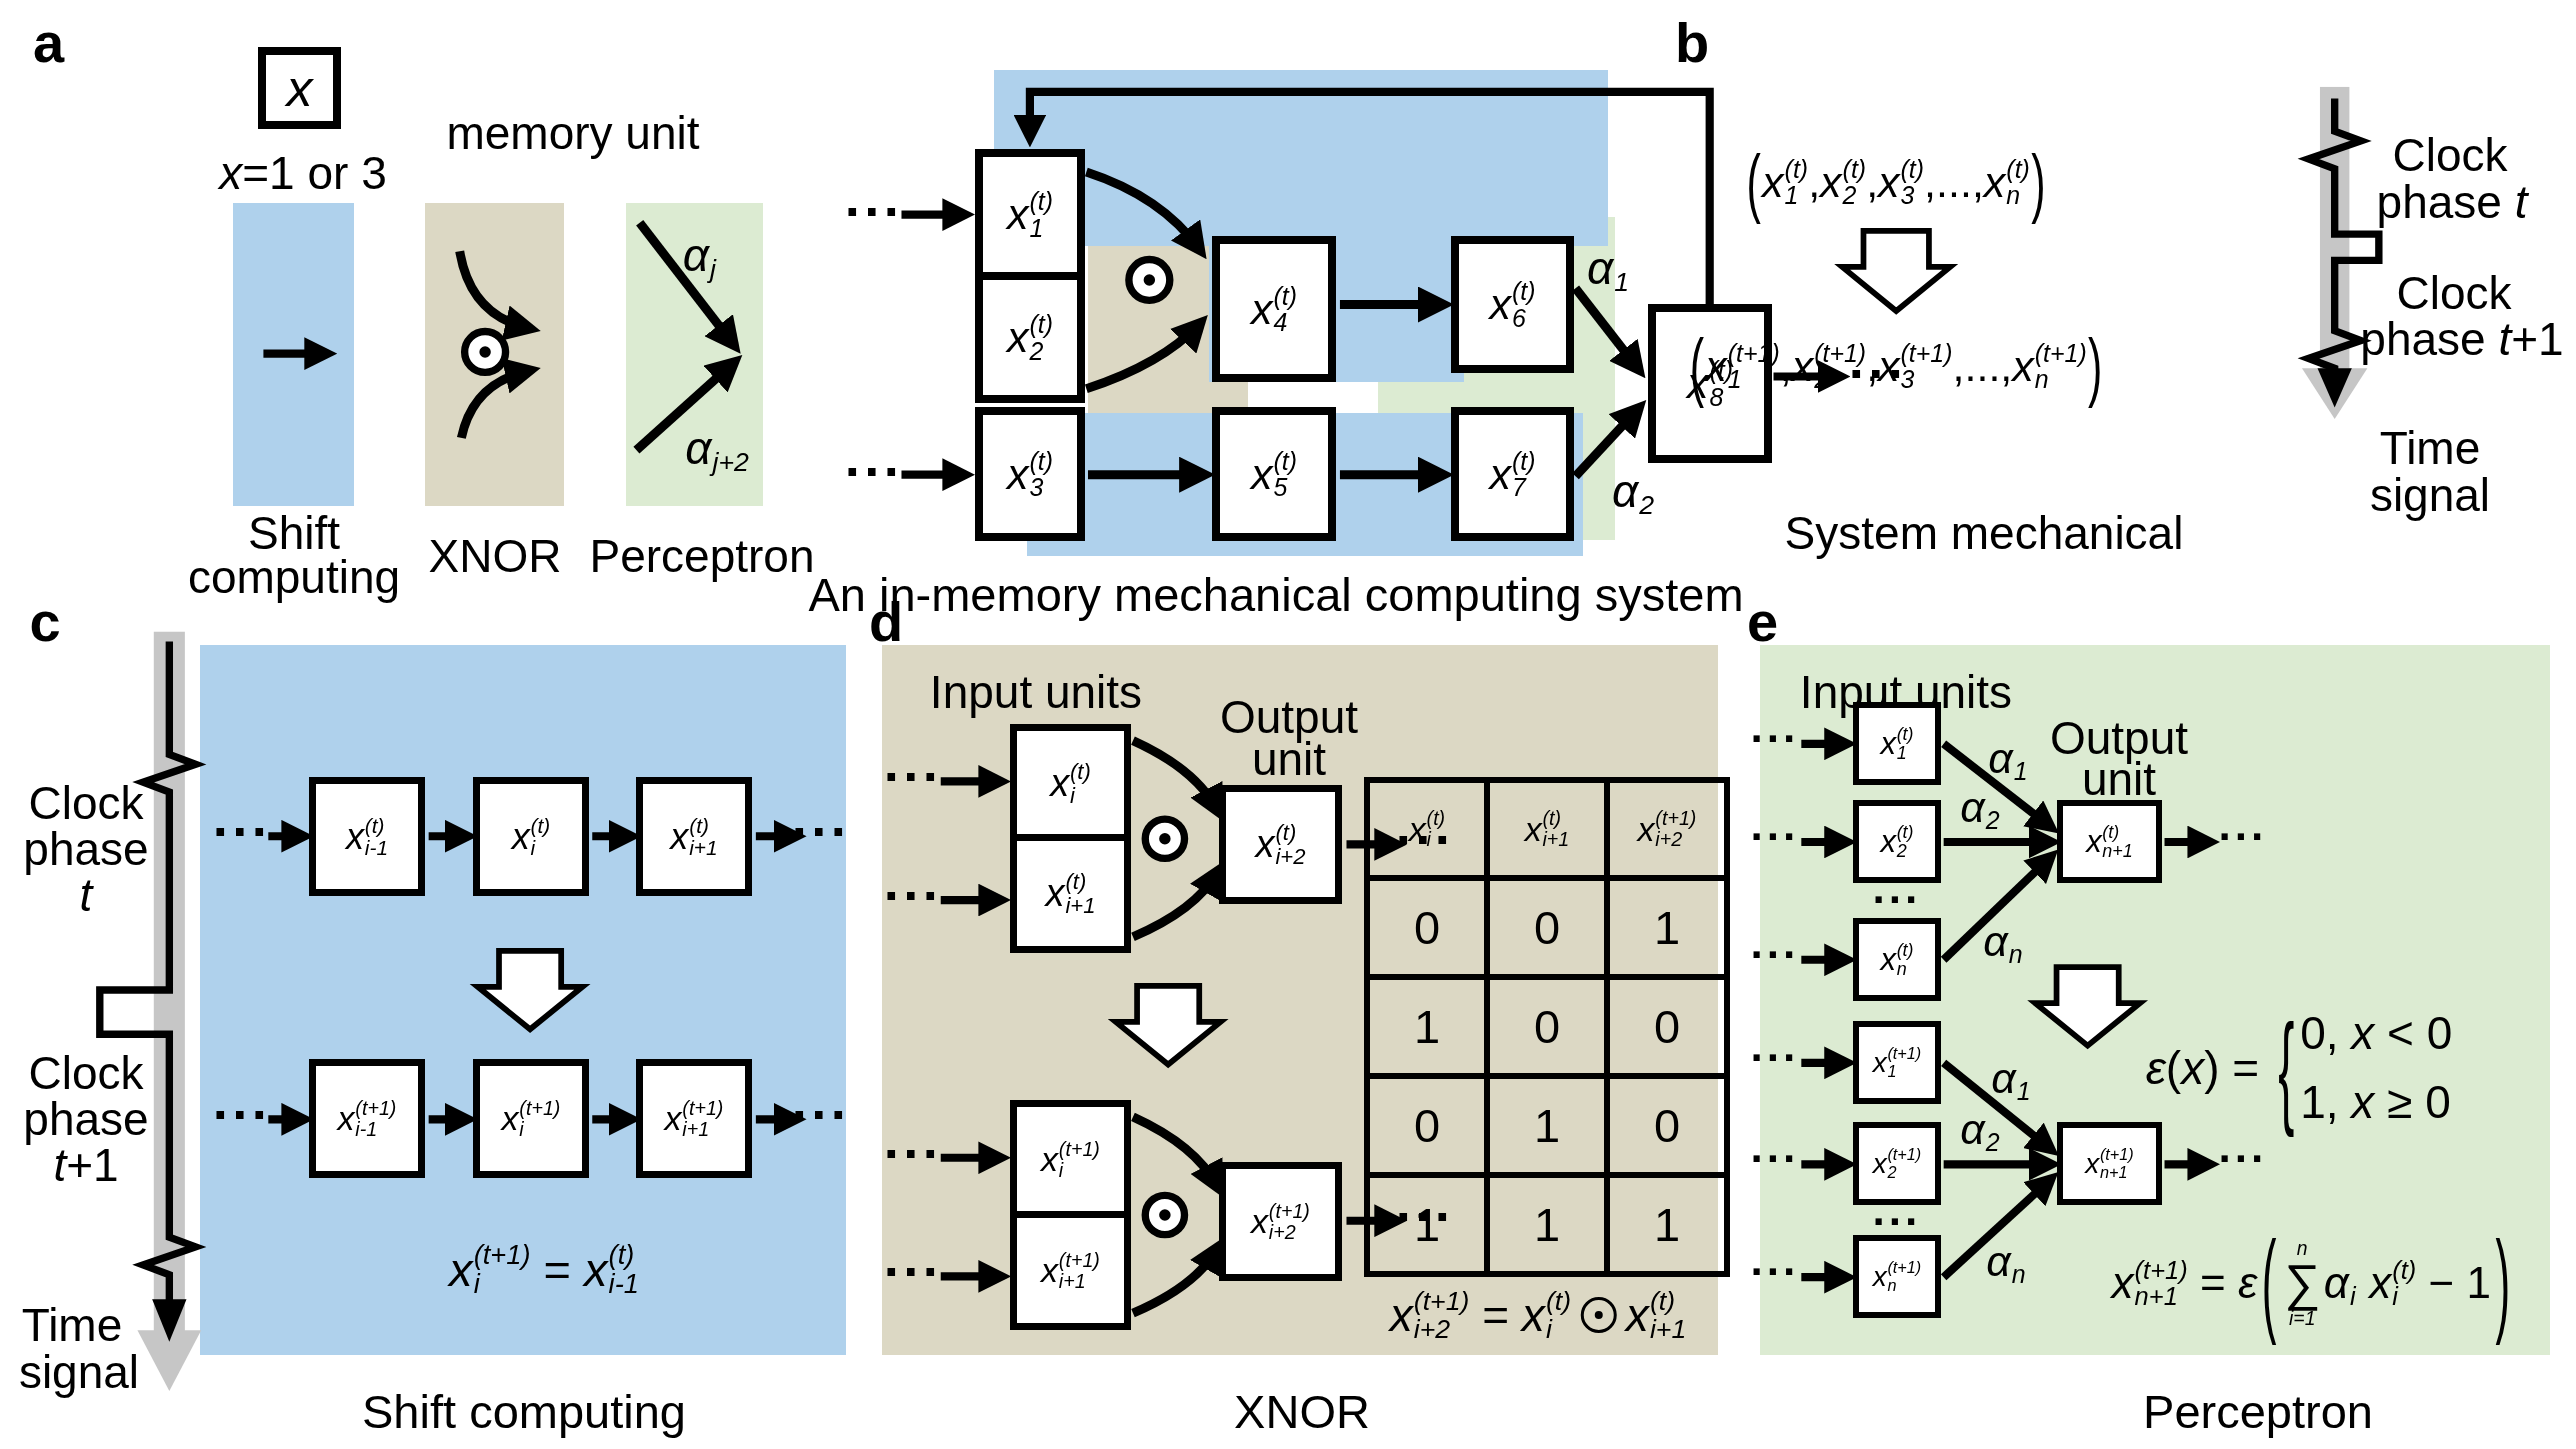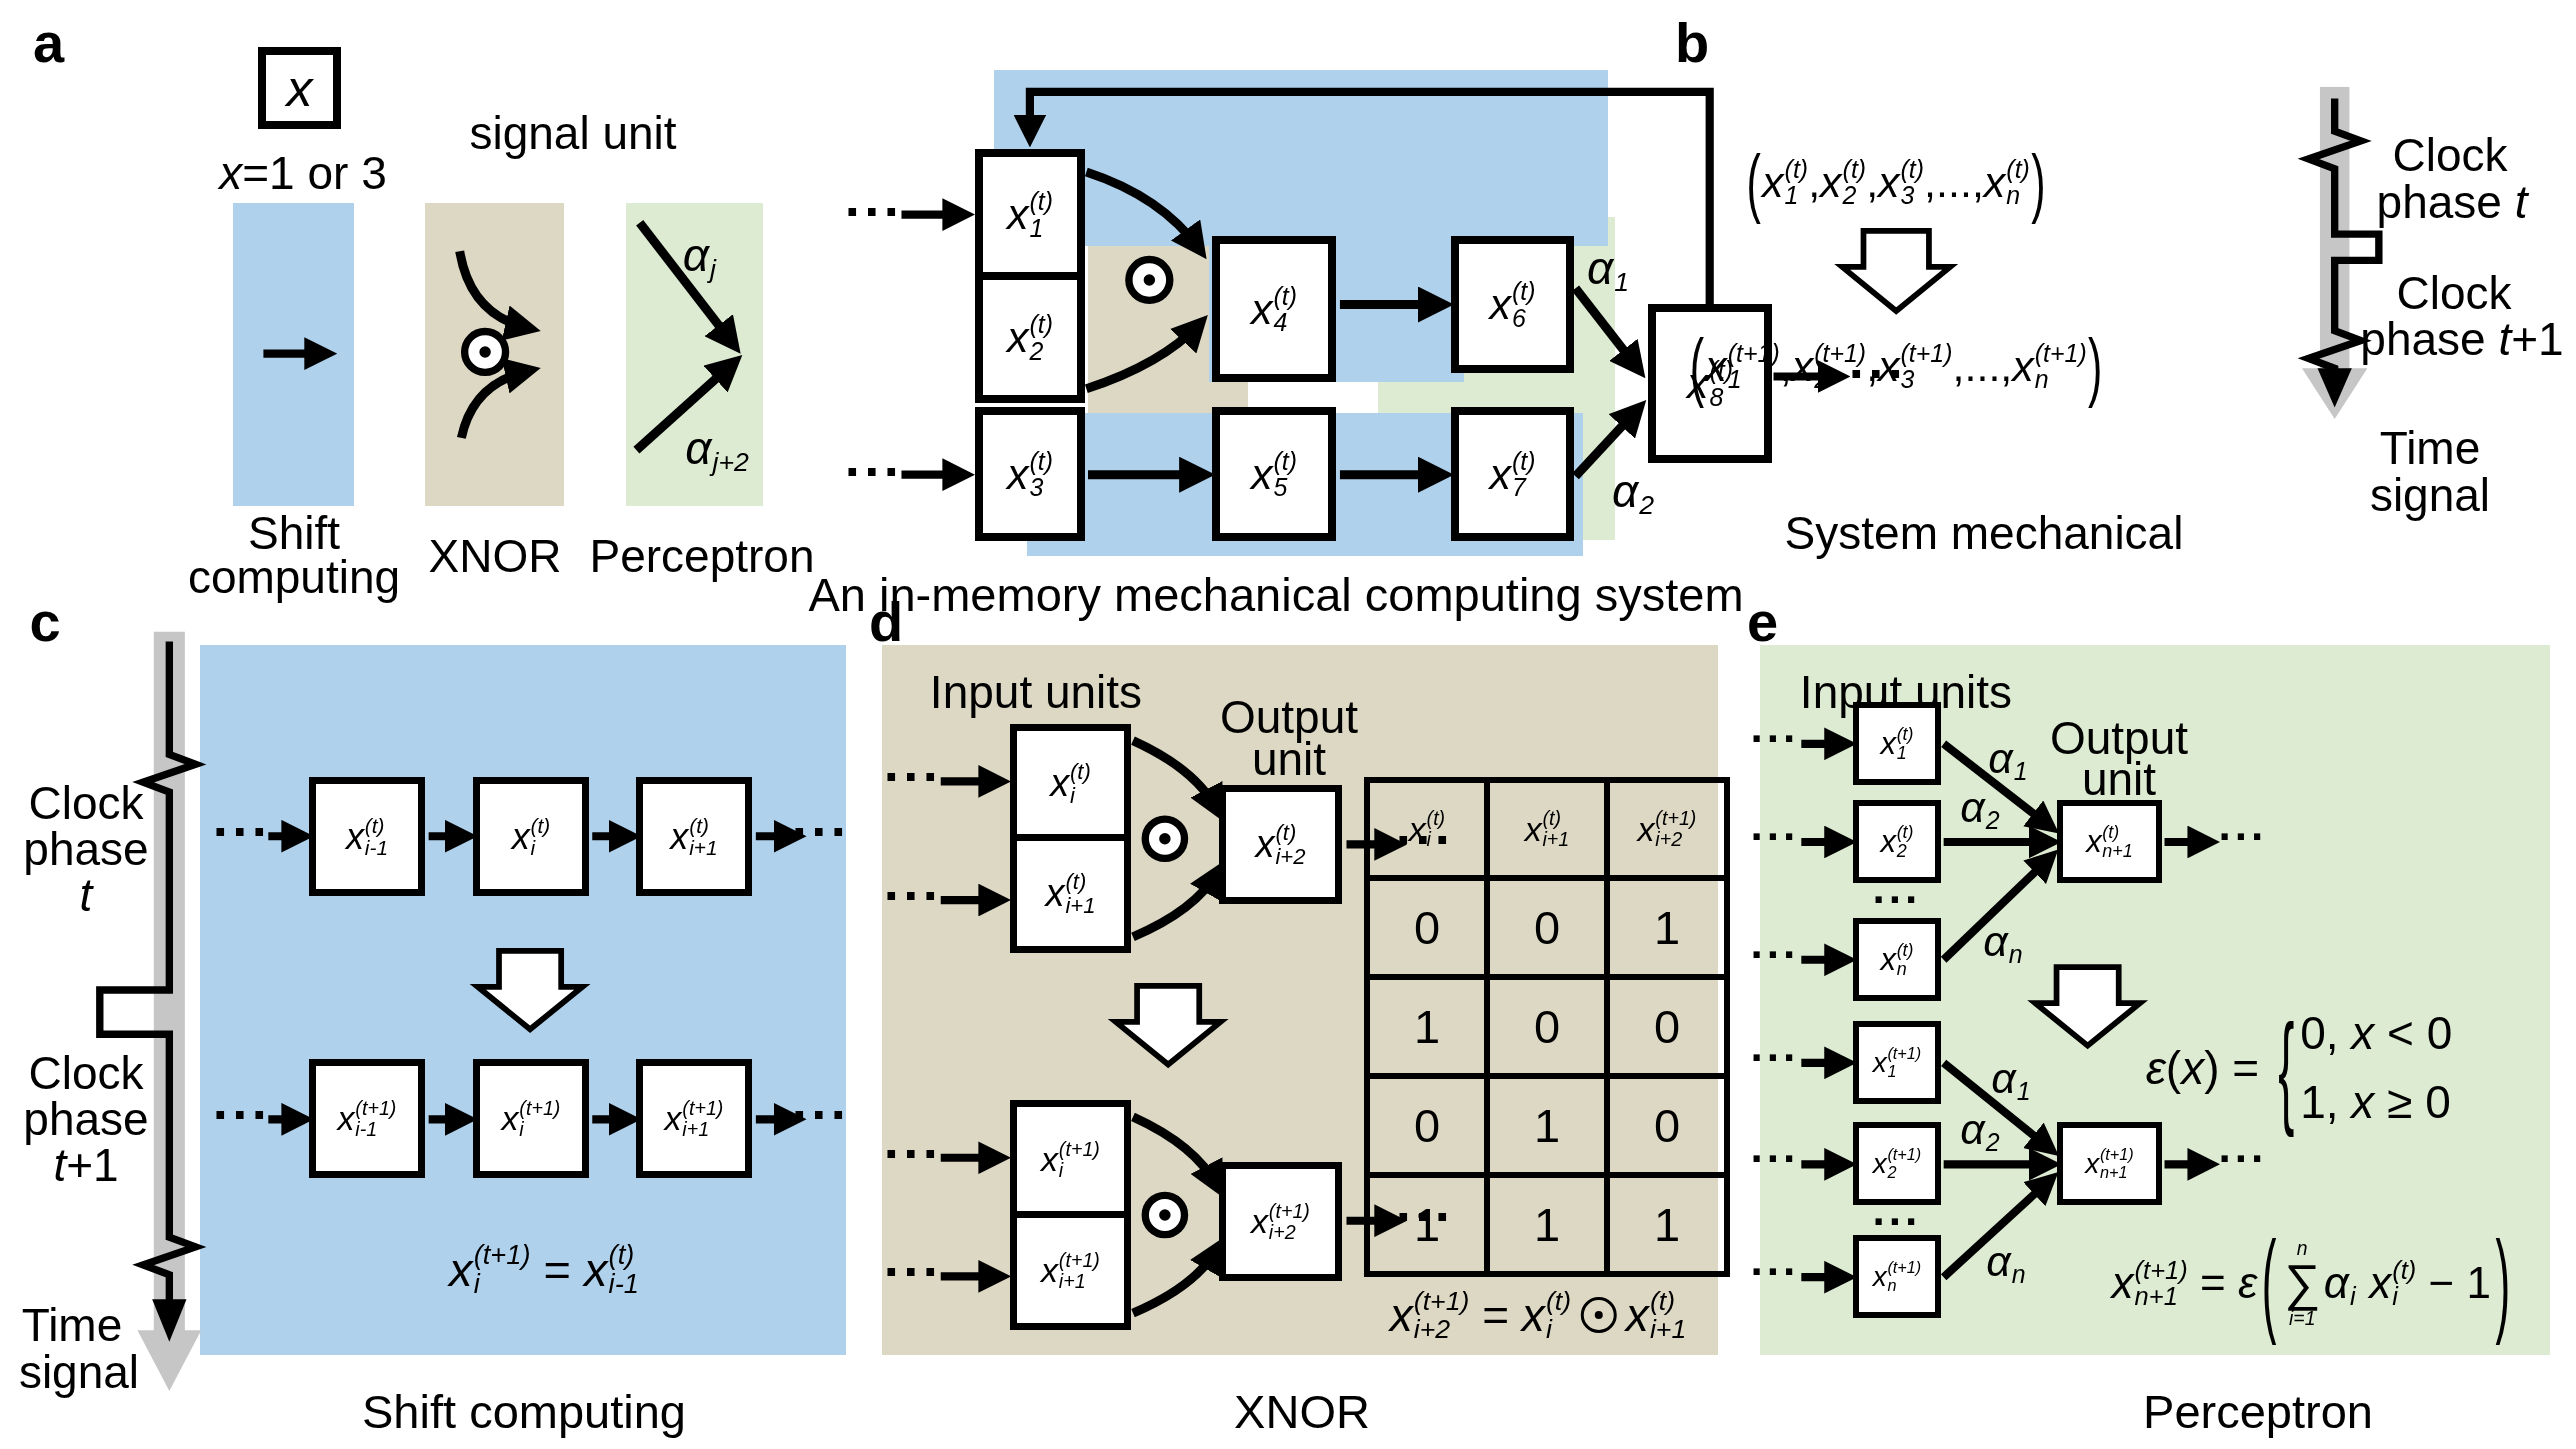--- a/index.html
+++ b/index.html
@@ -157,21 +157,21 @@
     </g>
     <g>
       <polygon points="2514,1182 2590,1182 2590,1226 2616,1226 2552,1278 2488,1226 2514,1226" fill="#fff" stroke="#000" stroke-width="7"></polygon>
     </g>
   </svg>
 
   <div class="panel-label" style="left:33px;top:14.7px;">a</div>
   <div class="ubox" style="left:258px;top:47px;width:83px;height:82px;font-size:52px;">
     <span class="eq"><span class="it">x</span></span>
   </div>
-  <div class="lbl" style="left:573px;top:133px;font-size:46px;">signal unit</div>
+  <div class="lbl" style="left:573px;top:133px;font-size:46px;">memory unit</div>
   <div class="lbl eq" style="left:303px;top:173px;font-size:46px;"><span class="it">x</span><span>=1 or 3</span></div>
 
   <div class="lbl" style="left:294px;top:533px;font-size:46px;">Shift</div>
   <div class="lbl" style="left:294px;top:577px;font-size:46px;">computing</div>
   <div class="lbl" style="left:495px;top:556px;font-size:46px;">XNOR</div>
   <div class="lbl" style="left:702px;top:556px;font-size:46px;">Perceptron</div>
   <div class="lbl eq" style="left:700px;top:255px;font-size:46px;"><span class="m"><span class="mb">α</span><span class="msc"><span class="msup"> </span><span class="msub">j</span></span></span></div>
   <div class="lbl eq" style="left:717px;top:448px;font-size:46px;"><span class="m"><span class="mb">α</span><span class="msc"><span class="msup"> </span><span class="msub">j+2</span></span></span></div>
 
   <div class="ubox" style="left:975px;top:149px;width:110px;height:131px;font-size:43px;">

